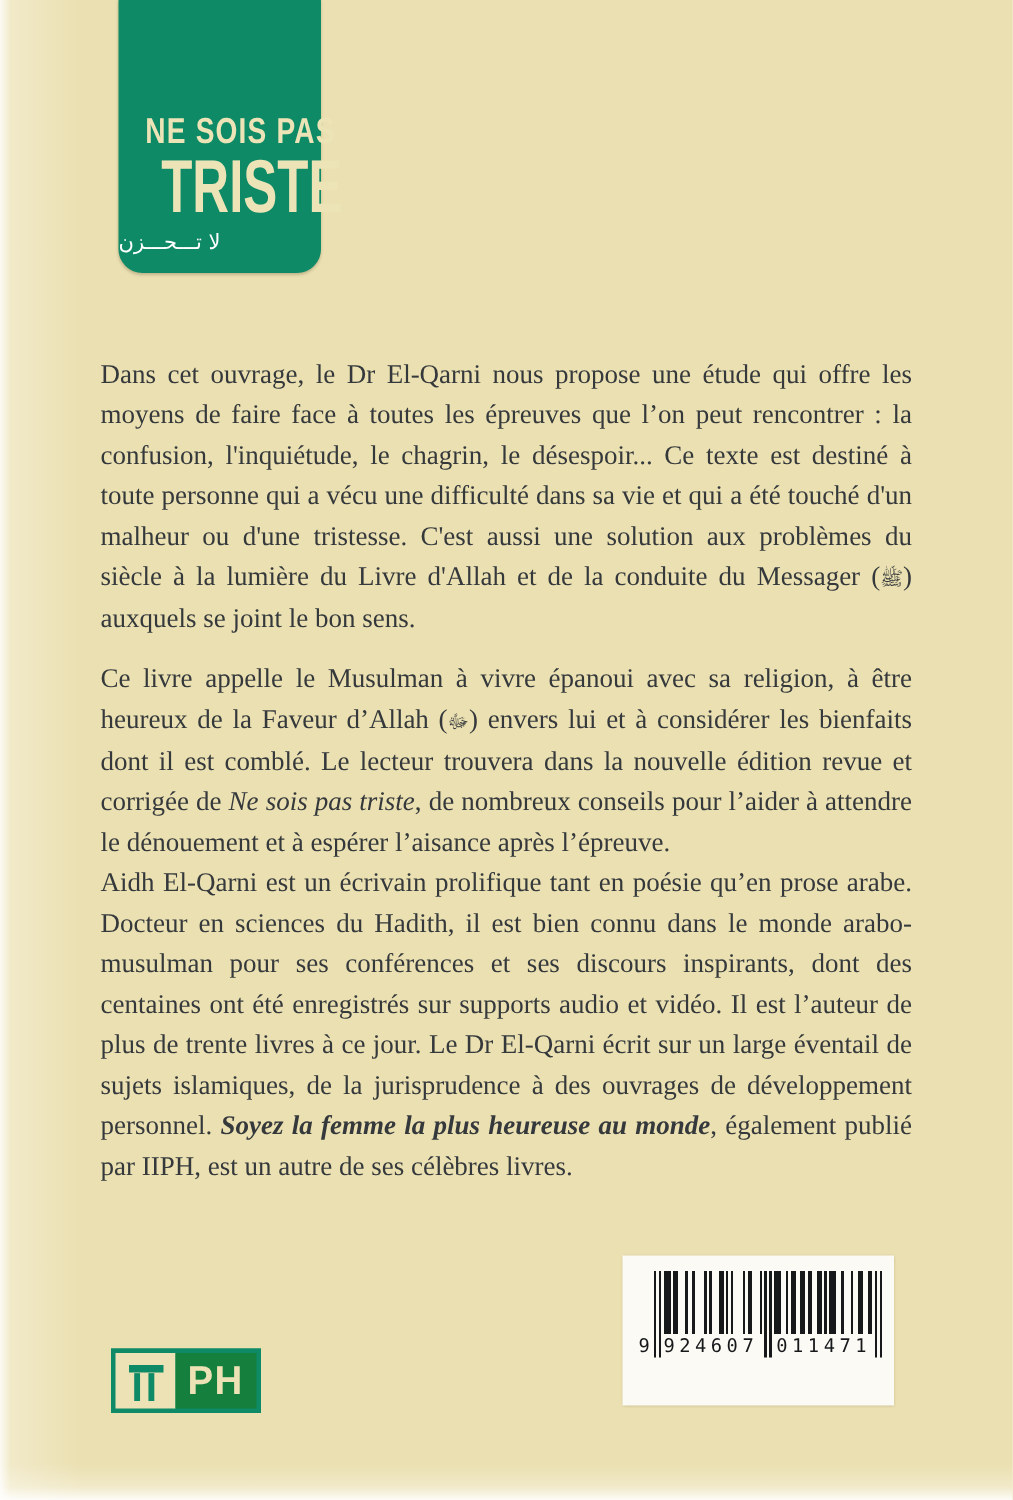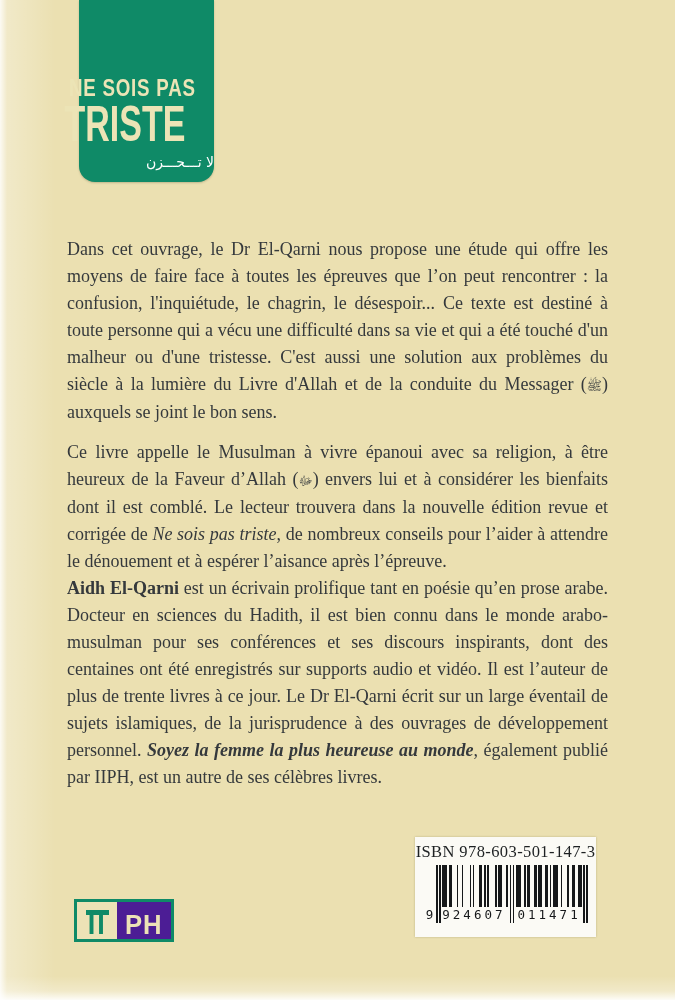--- a/index.html
+++ b/index.html
@@ -11,21 +11,21 @@
     background:
       linear-gradient(to right, rgba(255,255,255,.85) 0px, rgba(255,255,255,.3) 7px, rgba(255,255,255,0) 55px),
       linear-gradient(to top, rgba(255,255,255,.9) 0px, rgba(255,255,255,.3) 9px, rgba(255,255,255,0) 24px),
       #ebe0b1;
   }
 
   
   .title-box {
     position:absolute; left:79px; top:0; width:135px; height:182px;
     background:#0f8a67; border-radius:0 0 16px 16px;
-    display:flex; flex-direction:column; justify-content:flex-end; align-items:flex-end;
+    display:flex; flex-direction:column; justify-content:flex-end; align-items:flex-start;
     padding-bottom:13px;
     box-shadow:0 1px 2px rgba(60,60,30,.25);
   }
   .title-line1 {
     color:#ece4b6; font-family:"Liberation Sans",sans-serif; font-weight:700;
     font-size:24px; letter-spacing:1px; white-space:nowrap;
     display:block; transform:scaleX(.78); transform-origin:center;
     line-height:1.05;
   }
   .title-line2 {
@@ -43,21 +43,21 @@
     position:absolute; left:67px; top:236px; width:541px;
     color:#35393c; text-align:justify;
   }
   .body-text p { font-size:18px; line-height:27px; }
   .para2 { margin-top:13px; }
   .about-heading {
     margin-top:19px; font-style:italic; font-size:19.5px; line-height:26px;
   }
   .para3 { font-size:19.5px; line-height:25.5px; }
   .run-italic { font-style:italic; }
-  .run-bold { font-weight:bold;margin-top:13px; }
+  .run-bold { font-weight:normal;margin-top:13px; }
   .run-bolditalic { font-weight:bold; font-style:italic; }
   .run-arabic { font-family:"DejaVu Sans",sans-serif; font-size:.7em; }
 
   
   .isbn-box {
     position:absolute; left:415px; top:837px; width:181px; height:100px;
     background:#fbfaf5; display:flex; flex-direction:column; align-items:center;
     padding-top:6px; box-shadow:0 0 2px rgba(80,70,30,.3);
   }
   .isbn-label {
@@ -83,21 +83,21 @@
   .iiph-left {
     width:43%; background:#ece2b6; display:flex; align-items:flex-end; justify-content:center;
     padding-bottom:3px;
   }
   .iiph-ii {
     color:#0f8a67; font-family:"Liberation Sans",sans-serif; font-weight:700;
     font-size:27px; line-height:.78; letter-spacing:2px;
     border-top:5px solid #0f8a67; padding:0 2px;
   }
   .iiph-right {
-    flex:1; background:#4c1d95; display:flex; align-items:flex-end; justify-content:center;
+    flex:1; background:#15803d; display:flex; align-items:center; justify-content:center;
   }
   .iiph-ph {
     color:#ece2b6; font-family:"Liberation Sans",sans-serif; font-weight:700;
     font-size:27px; line-height:1; letter-spacing:1px; transform:scaleX(.95);
   }
 </style>
 </head>
 <body>
 
 <div class="page">
@@ -108,21 +108,20 @@
     <span class="title-arabic">لا تـــحـــزن</span>
   </div>
 
   <div class="body-text">
     <p class="para1"><span class="run-normal">Dans cet ouvrage, le Dr El-Qarni nous propose une étude qui offre les moyens de faire face à toutes les épreuves que l’on peut rencontrer : la confusion, l'inquiétude, le chagrin, le désespoir... Ce texte est destiné à toute personne qui a vécu une difficulté dans sa vie et qui a été touché d'un malheur ou d'une tristesse. C'est aussi une solution aux problèmes du siècle à la lumière du Livre d'Allah et de la conduite du Messager (</span><span class="run-arabic">ﷺ</span><span class="run-normal">) auxquels se joint le bon sens.</span></p>
     <p class="para2"><span class="run-normal">Ce livre appelle le Musulman à vivre épanoui avec sa religion, à être heureux de la Faveur d’Allah (</span><span class="run-arabic">ﷻ</span><span class="run-normal">) envers lui et à considérer les bienfaits dont il est comblé. Le lecteur trouvera dans la nouvelle édition revue et corrigée de </span><span class="run-italic">Ne sois pas triste</span><span class="run-normal">, de nombreux conseils pour l’aider à attendre le dénouement et à espérer l’aisance après l’épreuve.</span></p>
     <p class="para3"><span class="run-bold">Aidh El-Qarni</span><span class="run-normal"> est un écrivain prolifique tant en poésie qu’en prose arabe. Docteur en sciences du Hadith, il est bien connu dans le monde arabo-musulman pour ses conférences et ses discours inspirants, dont des centaines ont été enregistrés sur supports audio et vidéo. Il est l’auteur de plus de trente livres à ce jour. Le Dr El-Qarni écrit sur un large éventail de sujets islamiques, de la jurisprudence à des ouvrages de développement personnel. </span><span class="run-bolditalic">Soyez la femme la plus heureuse au monde</span><span class="run-normal">, également publié par IIPH, est un autre de ses célèbres livres.</span></p>
   </div>
 
   <div class="isbn-box">
-    <span class="isbn-label">ISBN 978-603-501-147-3</span>
     <div class="bc-wrap">
       <svg id="barcode-svg" viewBox="0 0 95 58" preserveAspectRatio="none">
           <rect x="0" y="0" width="1" height="58" fill="#16181a"></rect>
           <rect x="2" y="0" width="1" height="58" fill="#16181a"></rect>
           <rect x="4" y="0" width="1" height="42" fill="#16181a"></rect>
           <rect x="5" y="0" width="1" height="42" fill="#16181a"></rect>
           <rect x="6" y="0" width="1" height="42" fill="#16181a"></rect>
           <rect x="8" y="0" width="1" height="42" fill="#16181a"></rect>
           <rect x="9" y="0" width="1" height="42" fill="#16181a"></rect>
           <rect x="13" y="0" width="1" height="42" fill="#16181a"></rect>

